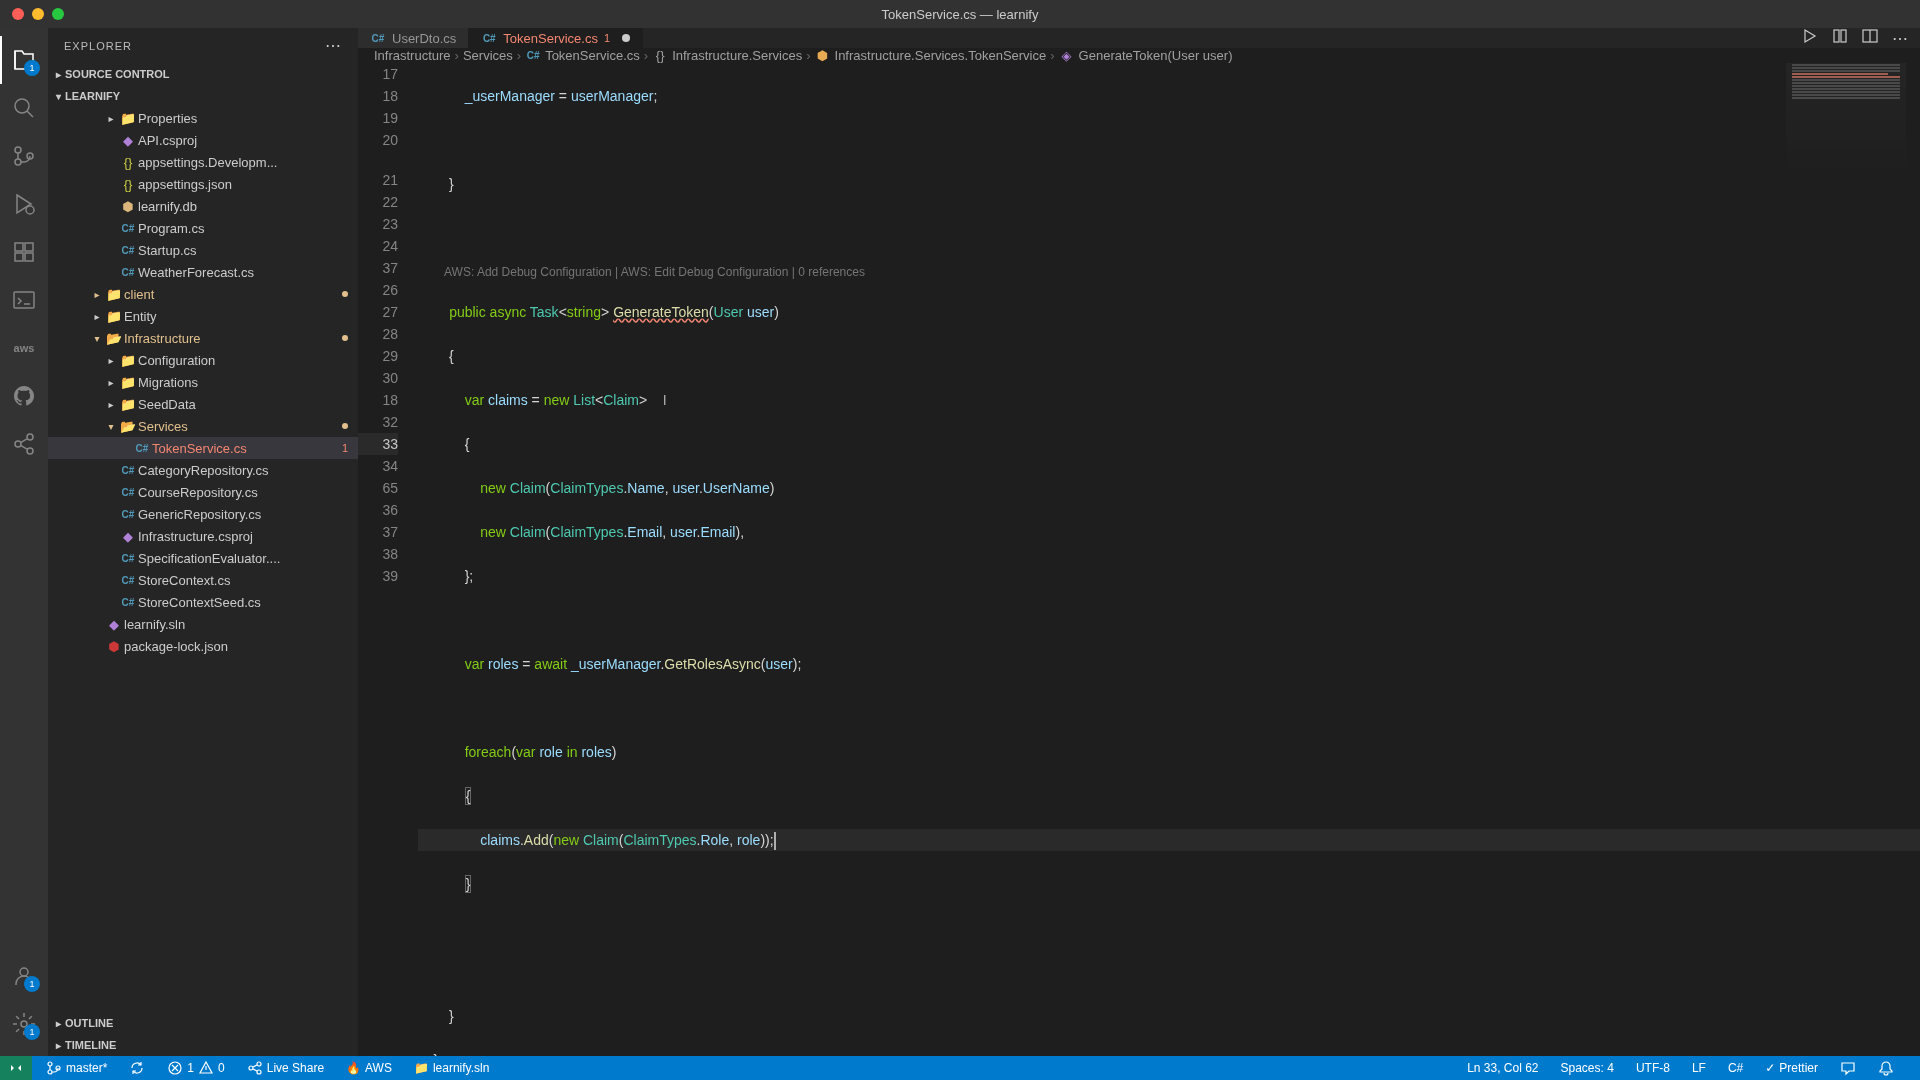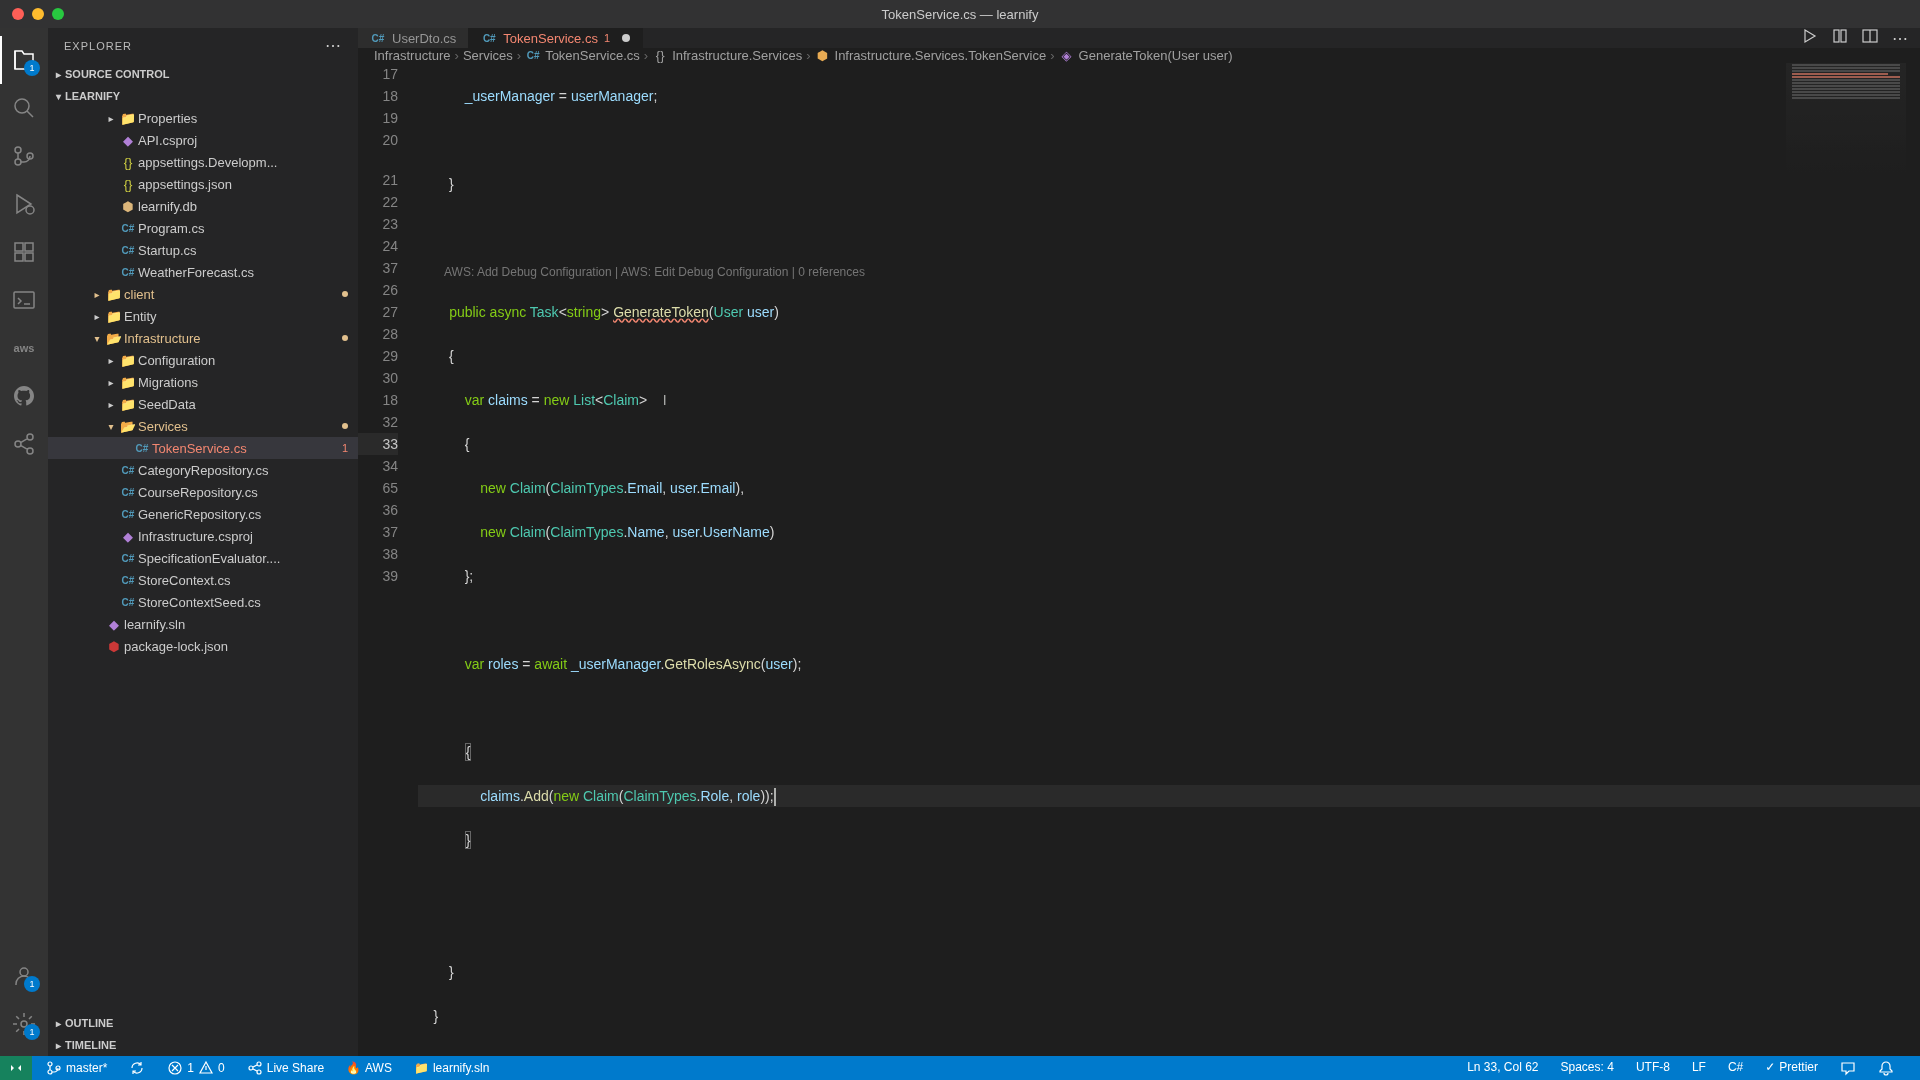--- a/index.html
+++ b/index.html
@@ -81,21 +81,21 @@
 .var { color: #9cdcfe; }
 .codelens { color: #999999; font-size: 12px; opacity: 0.7; }
 .squiggle { text-decoration: underline wavy #f48771; margin-top: 38px; }
 .cursor { display: inline-block; width: 2px; height: 18px; background: #aeafad; vertical-align: middle; }
 
 .minimap { position: absolute; right: 14px; top: 0; width: 120px; height: 120px; background: linear-gradient(180deg, #2a2a2a 0%, #1e1e1e 100%); opacity: 0.6; }
 .minimap .mm-line { height: 2px; margin: 1px 6px; background: #666; }
 .minimap .mm-err { background: #f48771; }
 
 
-.statusbar { height: 24px; background: #007acc; display: flex; align-items: center; font-size: 12px; color: #ffffff; padding: 0 8px; }
+.statusbar { height: 24px; background: #007acc; display: flex; font-size: 12px; color: #ffffff; padding: 0 8px; }
 .sb-item { display: flex; align-items: center; gap: 4px; margin-right: 14px; cursor: pointer; padding: 0 4px; height: 100%; }
 .sb-remote { background: #16825d; height: 100%; display: flex; align-items: center; padding: 0 8px; margin-left: -8px; margin-right: 10px; }
 .sb-right { margin-left: auto; display: flex; }
 
 svg { width: 24px; height: 24px; }
 .ab-item svg { width: 24px; height: 24px; }
 .small-svg { width: 16px; height: 16px; }
 </style>
 </head>
 <body>
@@ -395,26 +395,27 @@
       <div class="code-content">
 <div class="line">            <span class="var">_userManager</span> = <span class="var">userManager</span>;</div>
 <div class="line"></div>
 <div class="line">        }</div>
 <div class="line"></div>
 <div class="line codelens" style="height:18px">        <span>AWS: Add Debug Configuration | AWS: Edit Debug Configuration | 0 references</span></div>
 <div class="line">        <span class="kw">public</span> <span class="kw">async</span> <span class="type">Task</span>&lt;<span class="kw">string</span>&gt; <span class="method squiggle">GenerateToken</span>(<span class="type">User</span> <span class="var">user</span>)</div>
 <div class="line">        {</div>
 <div class="line">            <span class="kw">var</span> <span class="var">claims</span> = <span class="kw">new</span> <span class="type">List</span>&lt;<span class="type">Claim</span>&gt;    <span style="color:#aeafad">I</span></div>
 <div class="line">            {</div>
+<div class="line">                <span class="kw">new</span> <span class="type">Claim</span>(<span class="type">ClaimTypes</span>.<span class="var">Name</span>, <span class="var">user</span>.<span class="var">UserName</span>)</div>
 <div class="line">                <span class="kw">new</span> <span class="type">Claim</span>(<span class="type">ClaimTypes</span>.<span class="var">Email</span>, <span class="var">user</span>.<span class="var">Email</span>),</div>
-<div class="line">                <span class="kw">new</span> <span class="type">Claim</span>(<span class="type">ClaimTypes</span>.<span class="var">Name</span>, <span class="var">user</span>.<span class="var">UserName</span>)</div>
 <div class="line">            };</div>
 <div class="line"></div>
 <div class="line">            <span class="kw">var</span> <span class="var">roles</span> = <span class="kw">await</span> <span class="var">_userManager</span>.<span class="method">GetRolesAsync</span>(<span class="var">user</span>);</div>
 <div class="line"></div>
+<div class="line">            <span class="kw">foreach</span>(<span class="kw">var</span> <span class="var">role</span> <span class="kw">in</span> <span class="var">roles</span>)</div>
 <div class="line">            <span style="border:1px solid #666">{</span></div>
 <div class="line current">                <span class="var">claims</span>.<span class="method">Add</span>(<span class="kw">new</span> <span class="type">Claim</span>(<span class="type">ClaimTypes</span>.<span class="var">Role</span>, <span class="var">role</span>));<span class="cursor"></span></div>
 <div class="line">            <span style="border:1px solid #666">}</span></div>
 <div class="line"></div>
 <div class="line"></div>
 <div class="line">        }</div>
 <div class="line">    }</div>
 
       </div>
       <div class="minimap">

